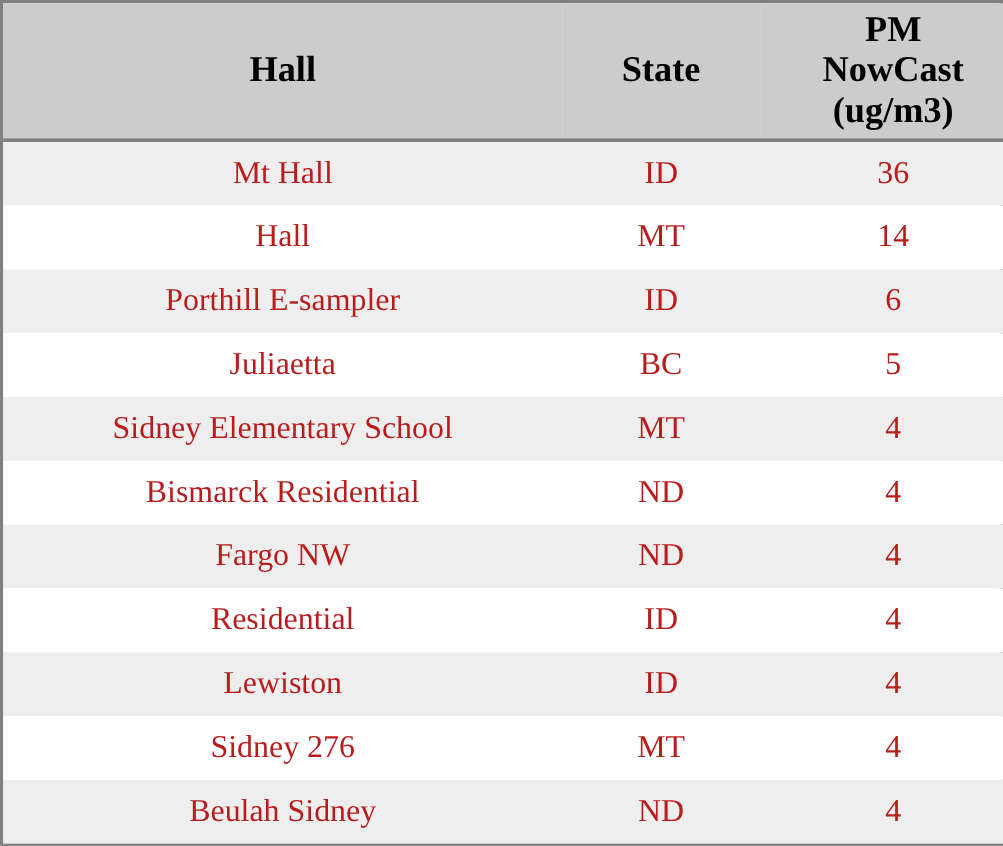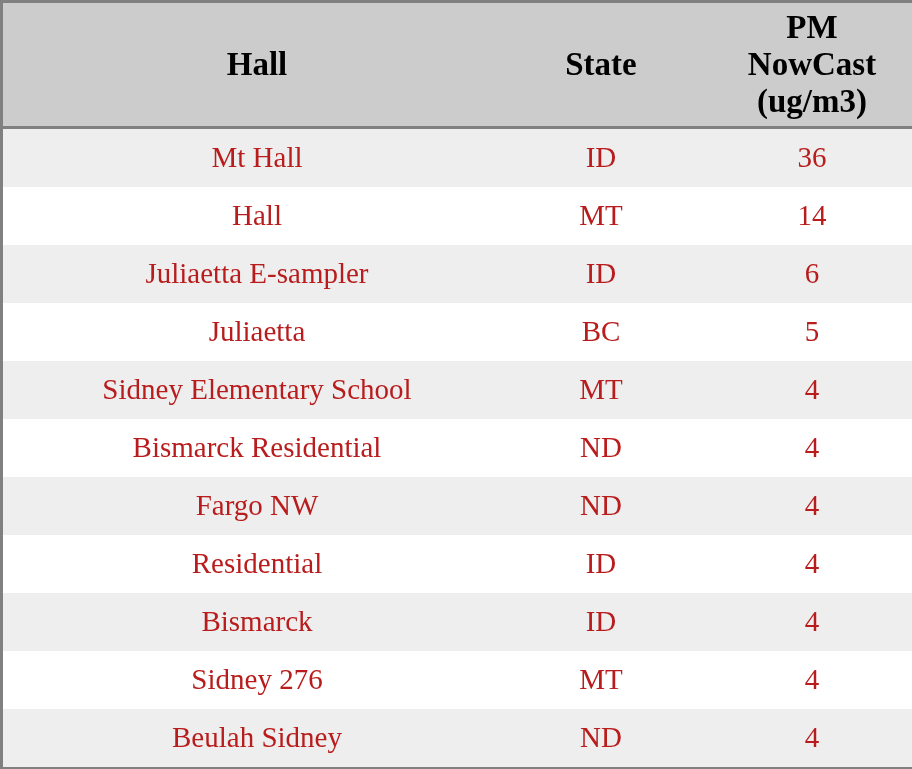--- a/index.html
+++ b/index.html
@@ -76,21 +76,21 @@
           <td>Mt Hall</td>
           <td>ID</td>
           <td>36</td>
         </tr>
         <tr class="row-even">
           <td>Hall</td>
           <td>MT</td>
           <td>14</td>
         </tr>
         <tr class="row-odd">
-          <td>Juliaetta E-sampler</td>
+          <td>Porthill E-sampler</td>
           <td>ID</td>
           <td>6</td>
         </tr>
         <tr class="row-even">
           <td>Juliaetta</td>
           <td>BC</td>
           <td>5</td>
         </tr>
         <tr class="row-odd">
           <td>Sidney Elementary School</td>
@@ -106,21 +106,21 @@
           <td>Fargo NW</td>
           <td>ND</td>
           <td>4</td>
         </tr>
         <tr class="row-even">
           <td>Residential</td>
           <td>ID</td>
           <td>4</td>
         </tr>
         <tr class="row-odd">
-          <td>Bismarck</td>
+          <td>Lewiston</td>
           <td>ID</td>
           <td>4</td>
         </tr>
         <tr class="row-even">
           <td>Sidney 276</td>
           <td>MT</td>
           <td>4</td>
         </tr>
         <tr class="row-odd">
           <td>Beulah Sidney</td>

